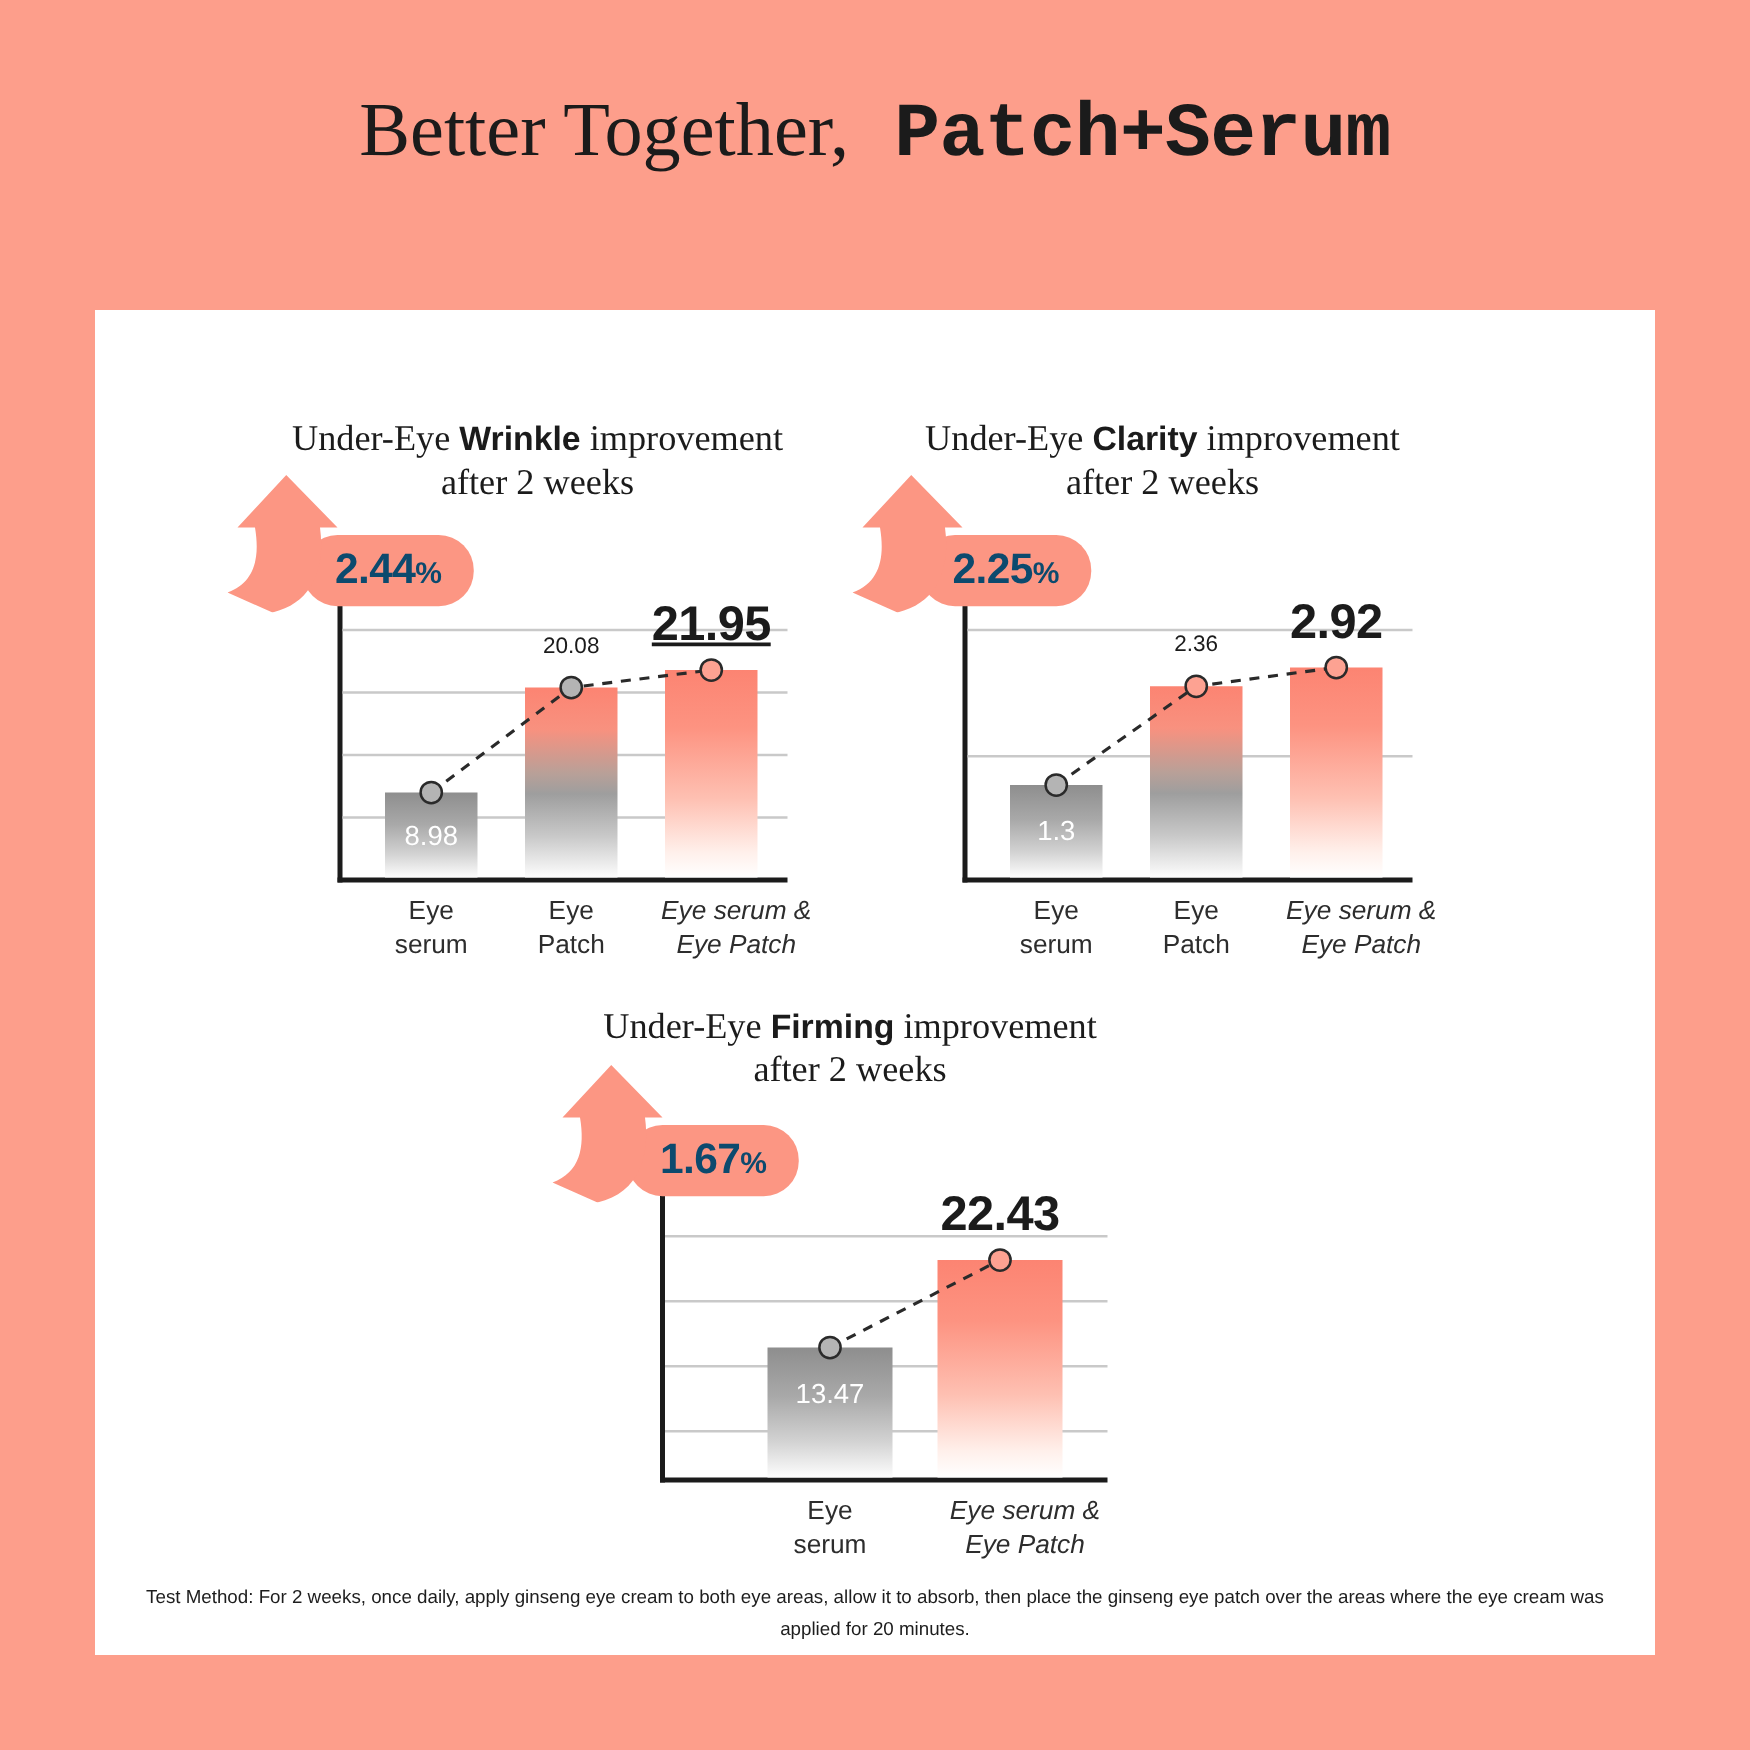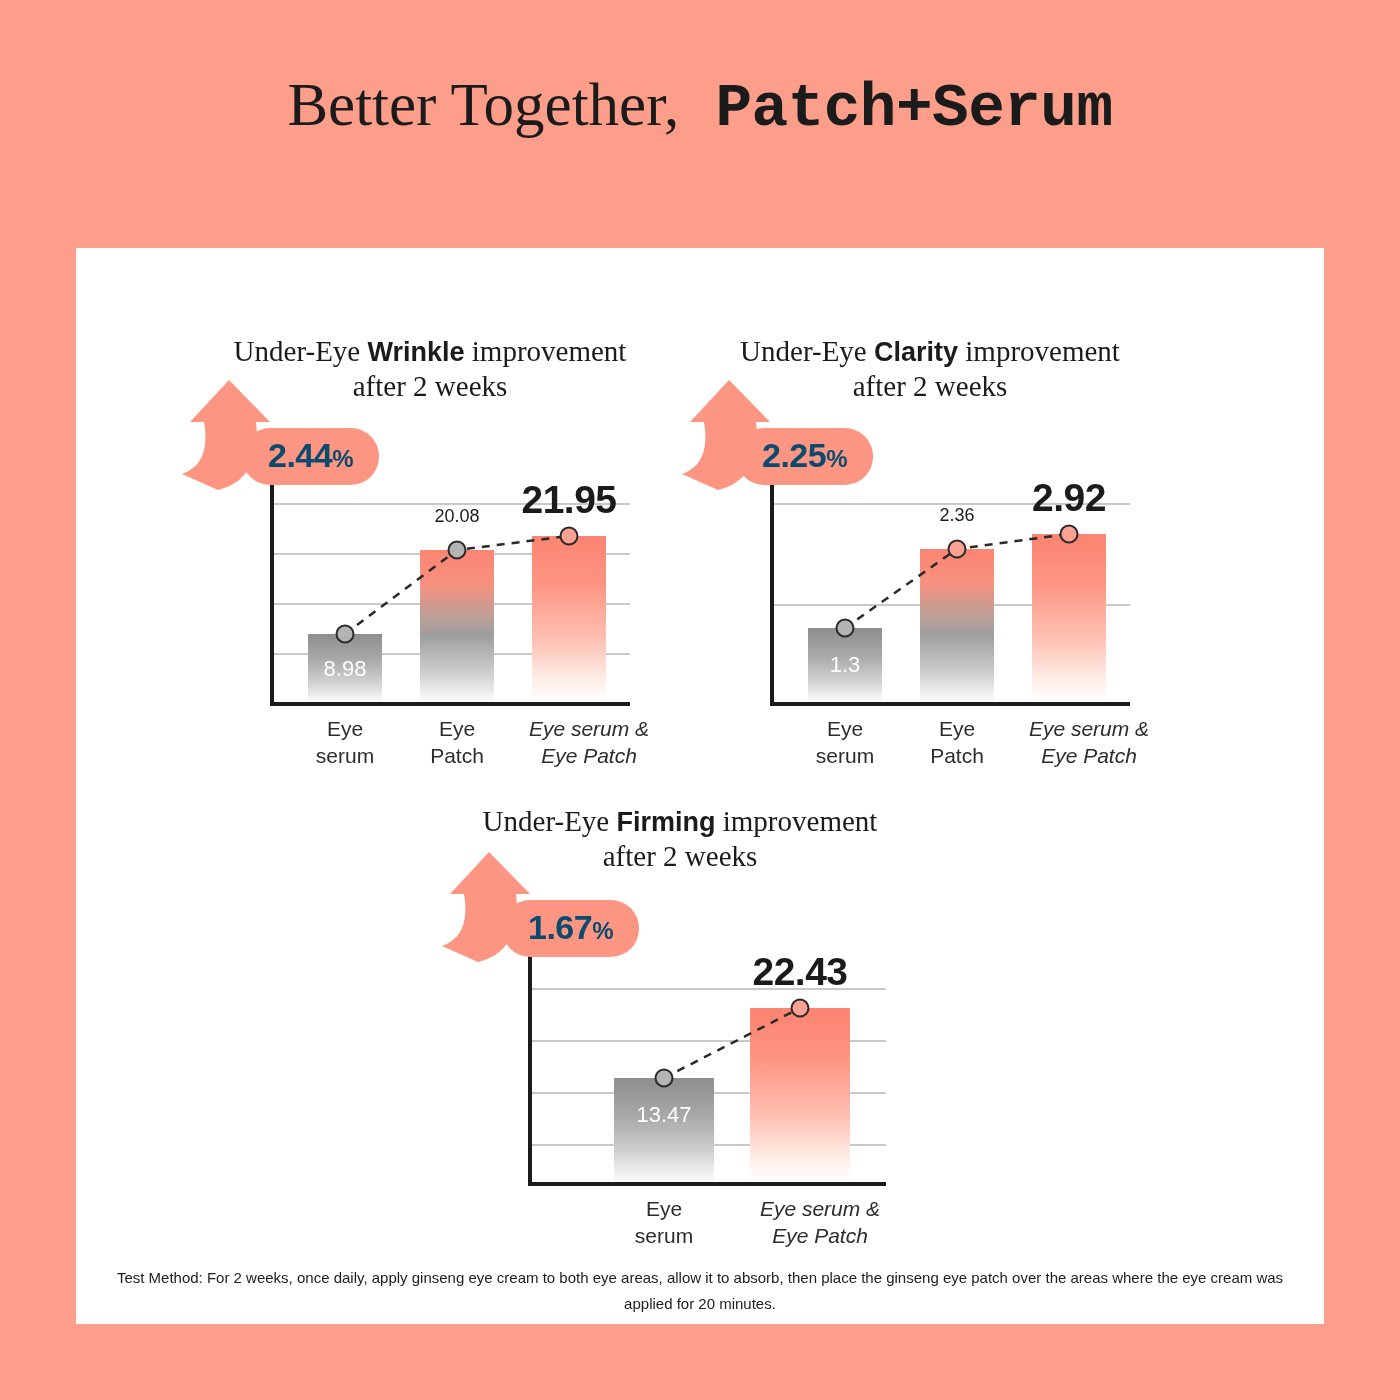--- a/index.html
+++ b/index.html
@@ -166,21 +166,21 @@
       <div class="bar bar-salmon" style="left:262px; width:74px; height:166px;"></div>
 
       <svg class="conn" width="360" height="234">
         <polyline points="75,162 187,78 299,64" fill="none" stroke="#2a2a2a" stroke-width="2.5" stroke-dasharray="8 7"></polyline>
       </svg>
       <div class="dot" style="left:75px; top:162px;"></div>
       <div class="dot" style="left:187px; top:78px;"></div>
       <div class="dot dot-pink" style="left:299px; top:64px;"></div>
 
       <div class="top-label" style="left:187px; top:34px;">20.08</div>
-      <div class="top-label big" style="left:299px; top:6px;">21.95</div>
+      <div class="top-label big" style="left:299px; top:6px;text-decoration:underline;">21.95</div>
 
       <div class="cat-label" style="left:75px; top:244px;">
         <span>Eye</span><br>
         <span>serum</span>
       </div>
       <div class="cat-label" style="left:187px; top:244px;">
         <span>Eye</span><br>
         <span>Patch</span>
       </div>
       <div class="cat-label em" style="left:299px; top:244px;">

